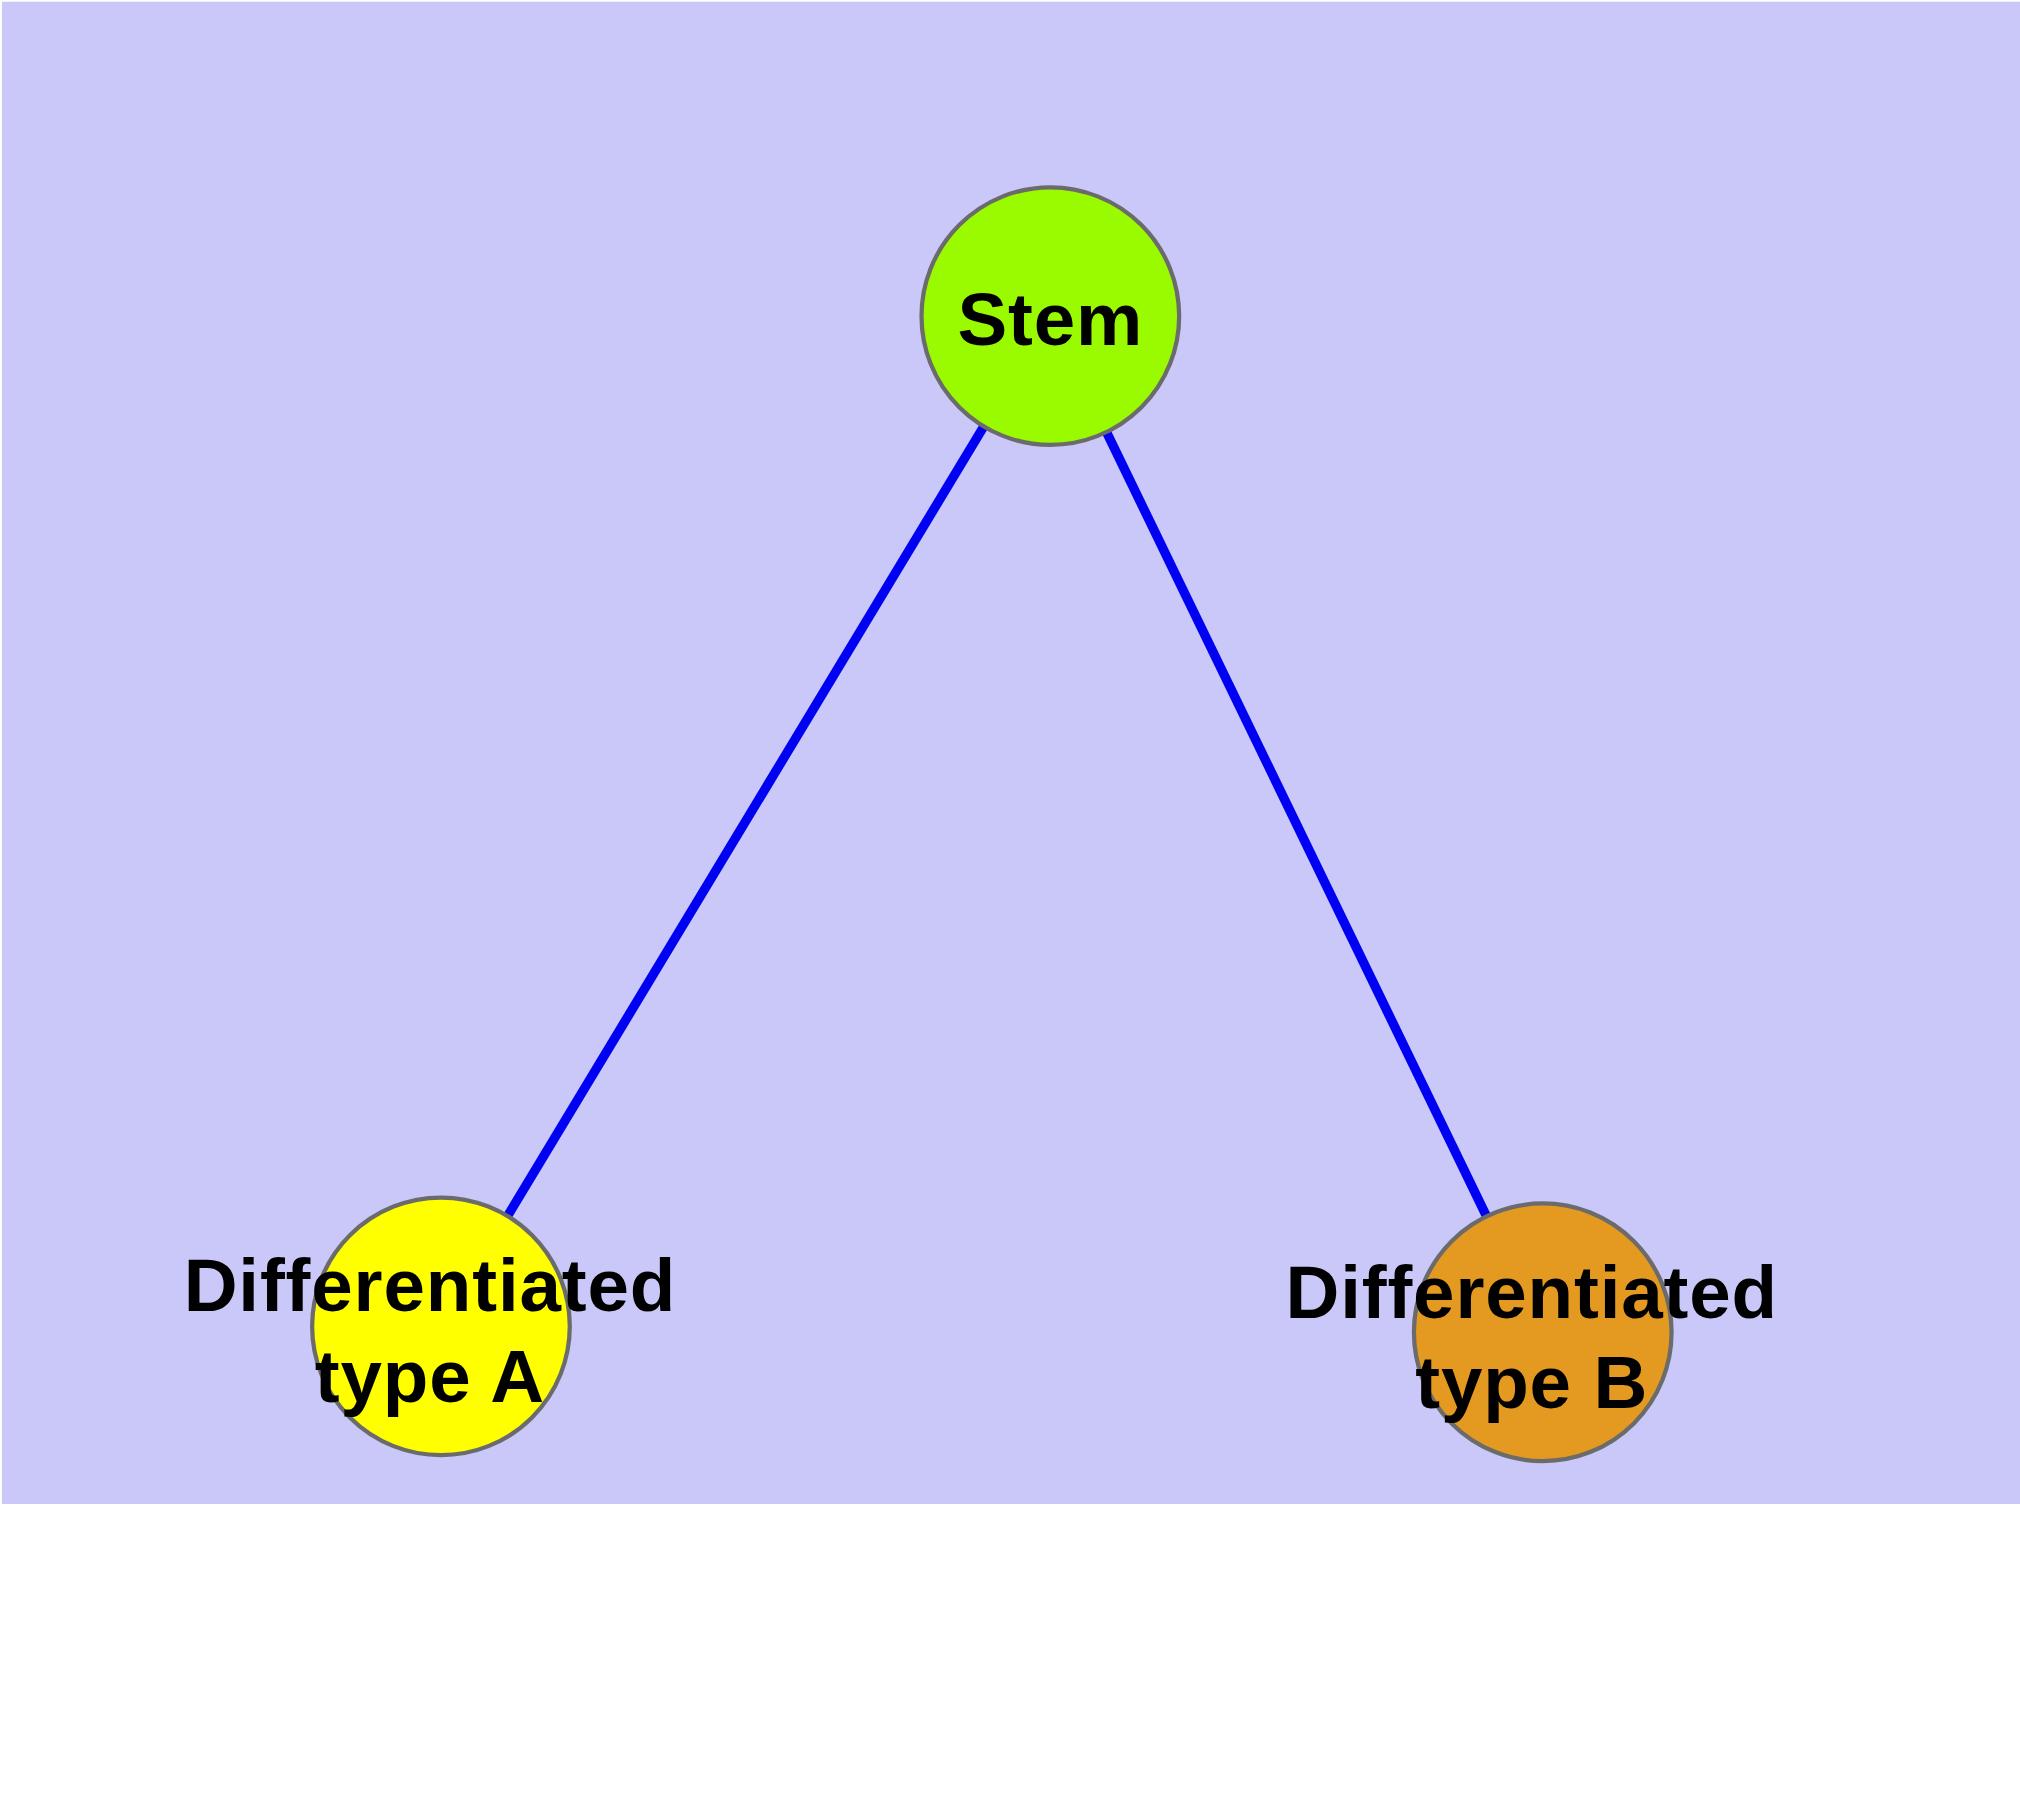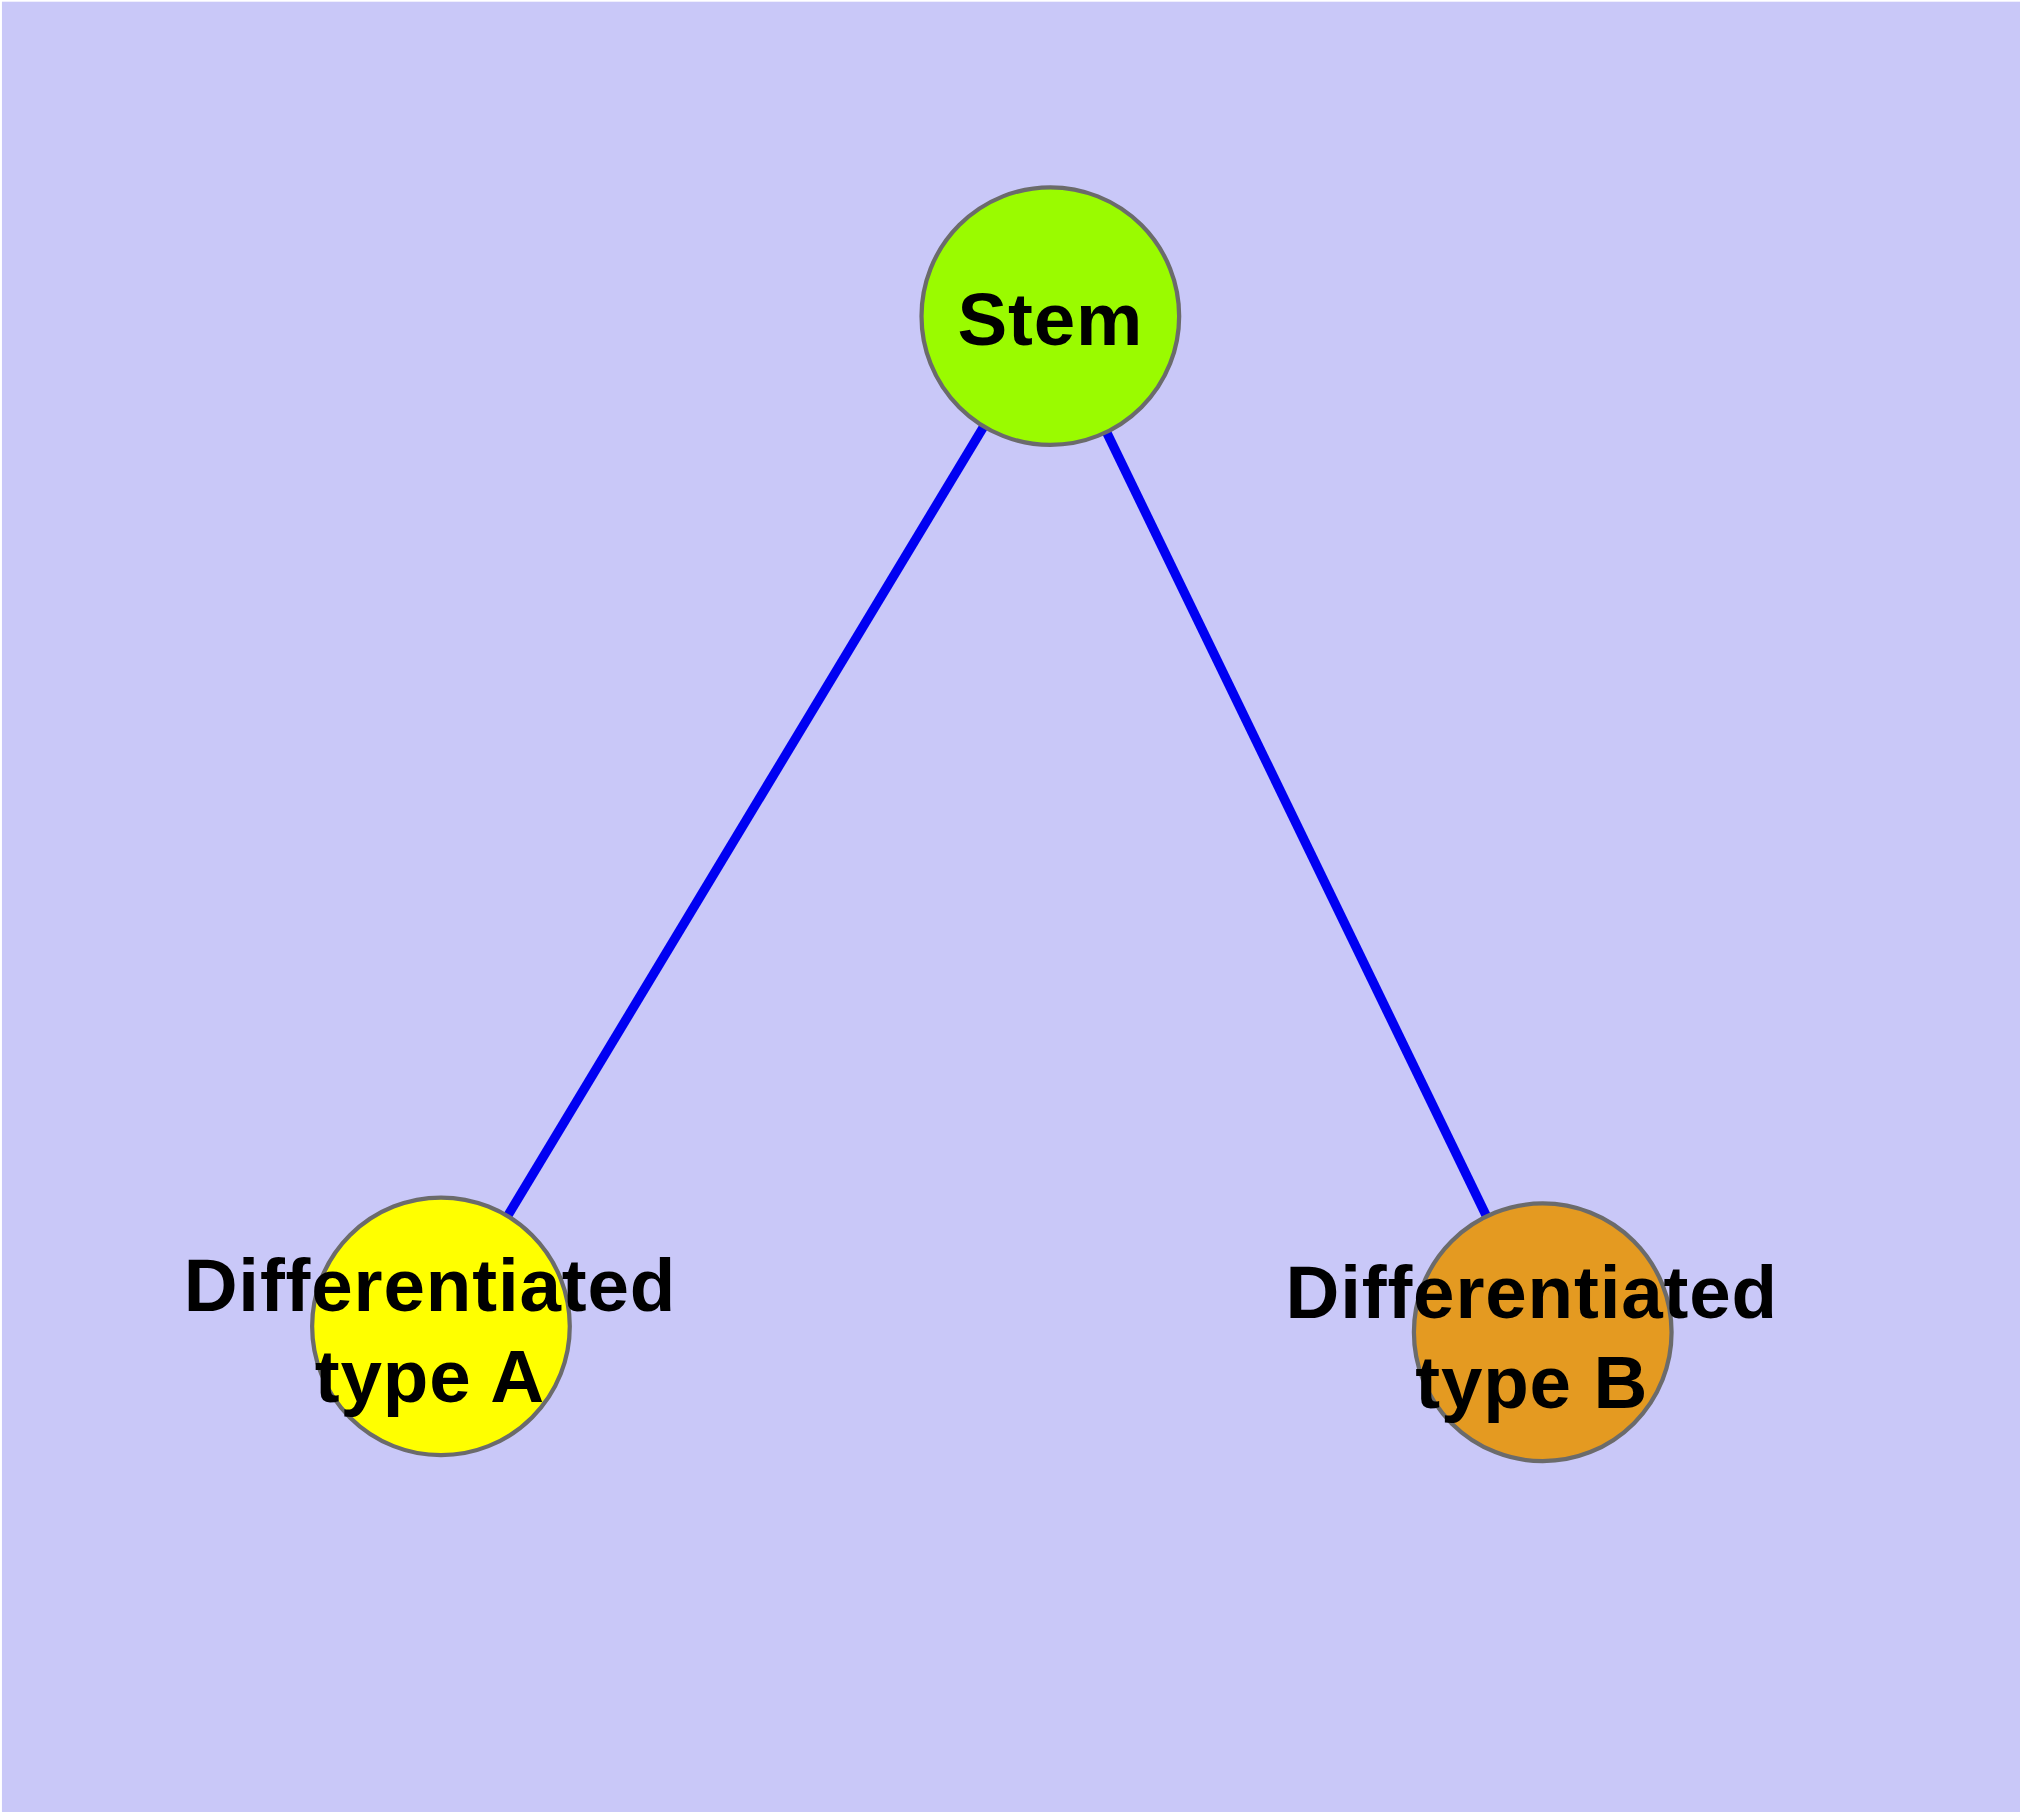--- a/index.html
+++ b/index.html
@@ -3,21 +3,21 @@
 <meta charset="utf-8">
 <style>
   html, body {
     margin: 0;
     padding: 0;
     background: #ffffff;
   }
   .stage {
     position: relative;
     width: 2021px;
-    height: 1812px;
+    height: 1504px;
     overflow: hidden;
   }
   .graph-svg {
     display: block;
     width: 2021px;
     height: 1812px;
     background: #ffffff; 
   }
   .node-label {
     font-family: "Liberation Sans", sans-serif;

